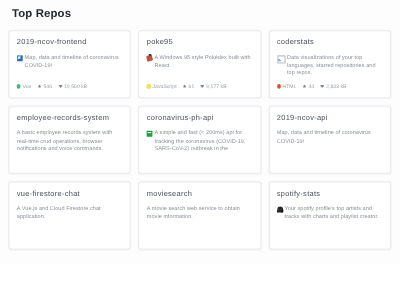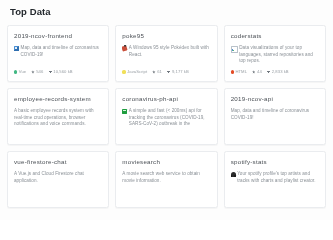--- a/index.html
+++ b/index.html
@@ -221,21 +221,21 @@
 
   .stat-value {
     color: #9aa0a6;
   }
 </style>
 </head>
 <body>
 
 <div class="page">
 
-  <div class="page-title">Top Data</div>
+  <div class="page-title">Top Repos</div>
 
   <div class="repo-grid">
 
   <div class="repo-card">
         <div class="repo-name">2019-ncov-frontend</div>
         <div class="repo-desc">
           <span class="desc-emoji emoji-map"></span>
           <span>Map, data and timeline of coronavirus COVID-19!</span>
         </div>
         <div class="repo-stats">

